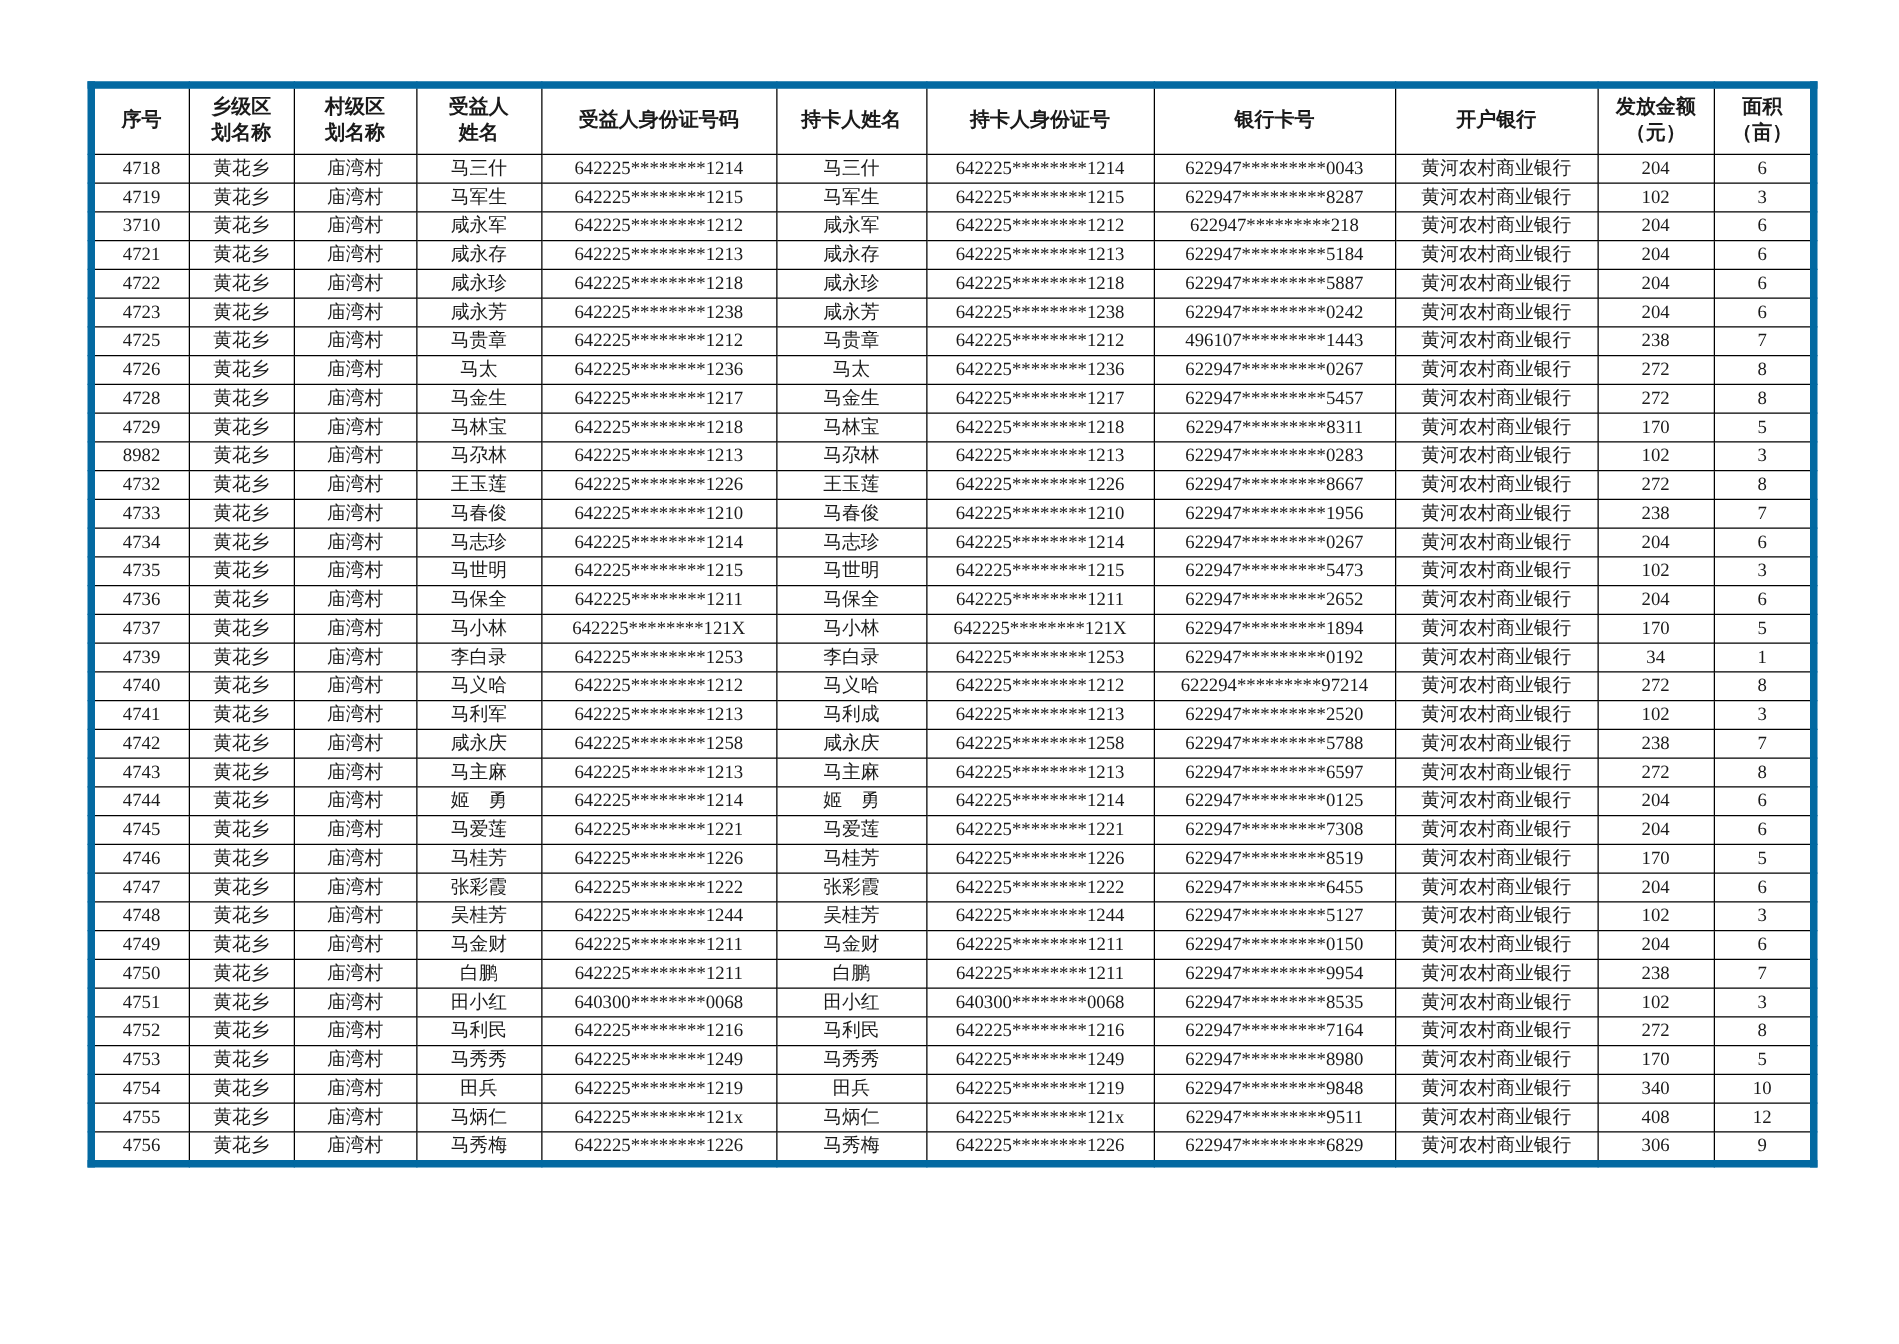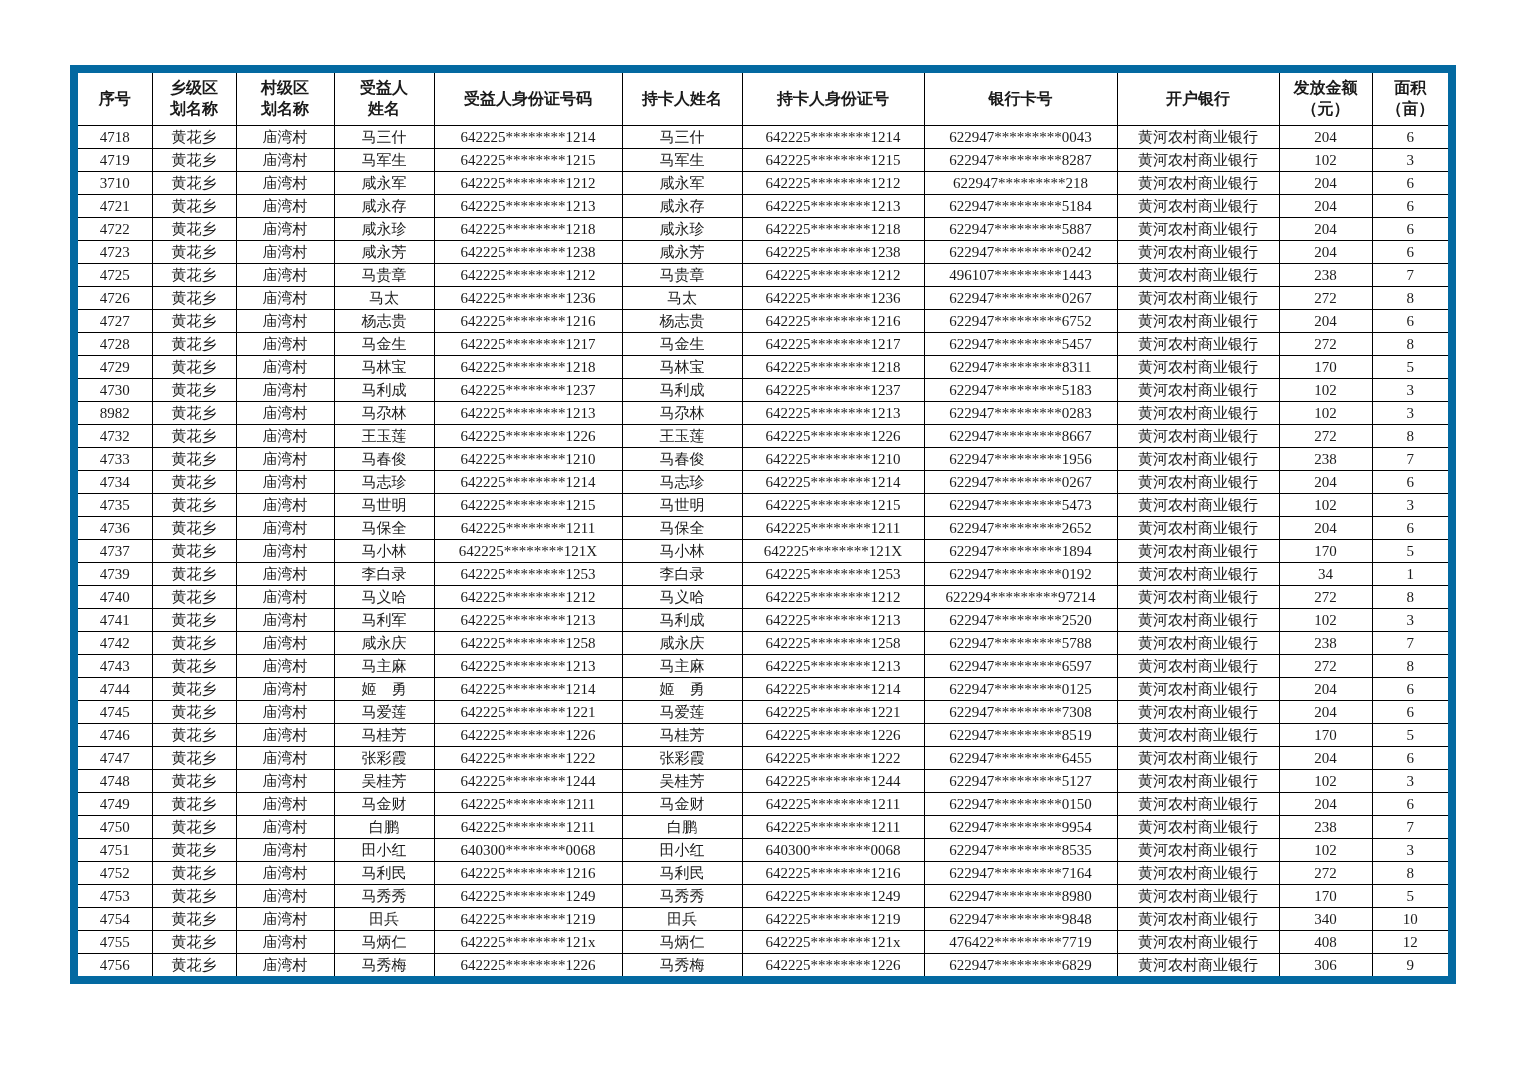--- a/index.html
+++ b/index.html
@@ -18,21 +18,21 @@
     width: 1519px;
     height: 1075px;
     background: #ffffff;
   }
   table.grid {
     position: absolute;
     left: 70px;
     top: 65px;
     border-collapse: collapse;
     table-layout: fixed;
-    border: 8px solid #0369a1;
+    border: 6px solid #0369a1;
     background: #fff;
   }
   table.grid th,
   table.grid td {
     border: 1px solid #000;
     padding: 0 1px;
     text-align: center;
     vertical-align: middle;
     color: #1a1a1a;
   }
@@ -200,33 +200,20 @@
           <td>马太</td>
           <td>642225********1236</td>
           <td>马太</td>
           <td>642225********1236</td>
           <td>622947*********0267</td>
           <td>黄河农村商业银行</td>
           <td>272</td>
           <td>8</td>
         </tr>
         <tr>
-          <td>4727</td>
-          <td>黄花乡</td>
-          <td>庙湾村</td>
-          <td>杨志贵</td>
-          <td>642225********1216</td>
-          <td>杨志贵</td>
-          <td>642225********1216</td>
-          <td>622947*********6752</td>
-          <td>黄河农村商业银行</td>
-          <td>204</td>
-          <td>6</td>
-        </tr>
-        <tr>
           <td>4728</td>
           <td>黄花乡</td>
           <td>庙湾村</td>
           <td>马金生</td>
           <td>642225********1217</td>
           <td>马金生</td>
           <td>642225********1217</td>
           <td>622947*********5457</td>
           <td>黄河农村商业银行</td>
           <td>272</td>
@@ -239,33 +226,20 @@
           <td>马林宝</td>
           <td>642225********1218</td>
           <td>马林宝</td>
           <td>642225********1218</td>
           <td>622947*********8311</td>
           <td>黄河农村商业银行</td>
           <td>170</td>
           <td>5</td>
         </tr>
         <tr>
-          <td>4730</td>
-          <td>黄花乡</td>
-          <td>庙湾村</td>
-          <td>马利成</td>
-          <td>642225********1237</td>
-          <td>马利成</td>
-          <td>642225********1237</td>
-          <td>622947*********5183</td>
-          <td>黄河农村商业银行</td>
-          <td>102</td>
-          <td>3</td>
-        </tr>
-        <tr>
           <td>8982</td>
           <td>黄花乡</td>
           <td>庙湾村</td>
           <td>马尕林</td>
           <td>642225********1213</td>
           <td>马尕林</td>
           <td>642225********1213</td>
           <td>622947*********0283</td>
           <td>黄河农村商业银行</td>
           <td>102</td>
@@ -558,21 +532,21 @@
           <td>10</td>
         </tr>
         <tr>
           <td>4755</td>
           <td>黄花乡</td>
           <td>庙湾村</td>
           <td>马炳仁</td>
           <td>642225********121x</td>
           <td>马炳仁</td>
           <td>642225********121x</td>
-          <td>476422*********7719</td>
+          <td>622947*********9511</td>
           <td>黄河农村商业银行</td>
           <td>408</td>
           <td>12</td>
         </tr>
         <tr>
           <td>4756</td>
           <td>黄花乡</td>
           <td>庙湾村</td>
           <td>马秀梅</td>
           <td>642225********1226</td>

